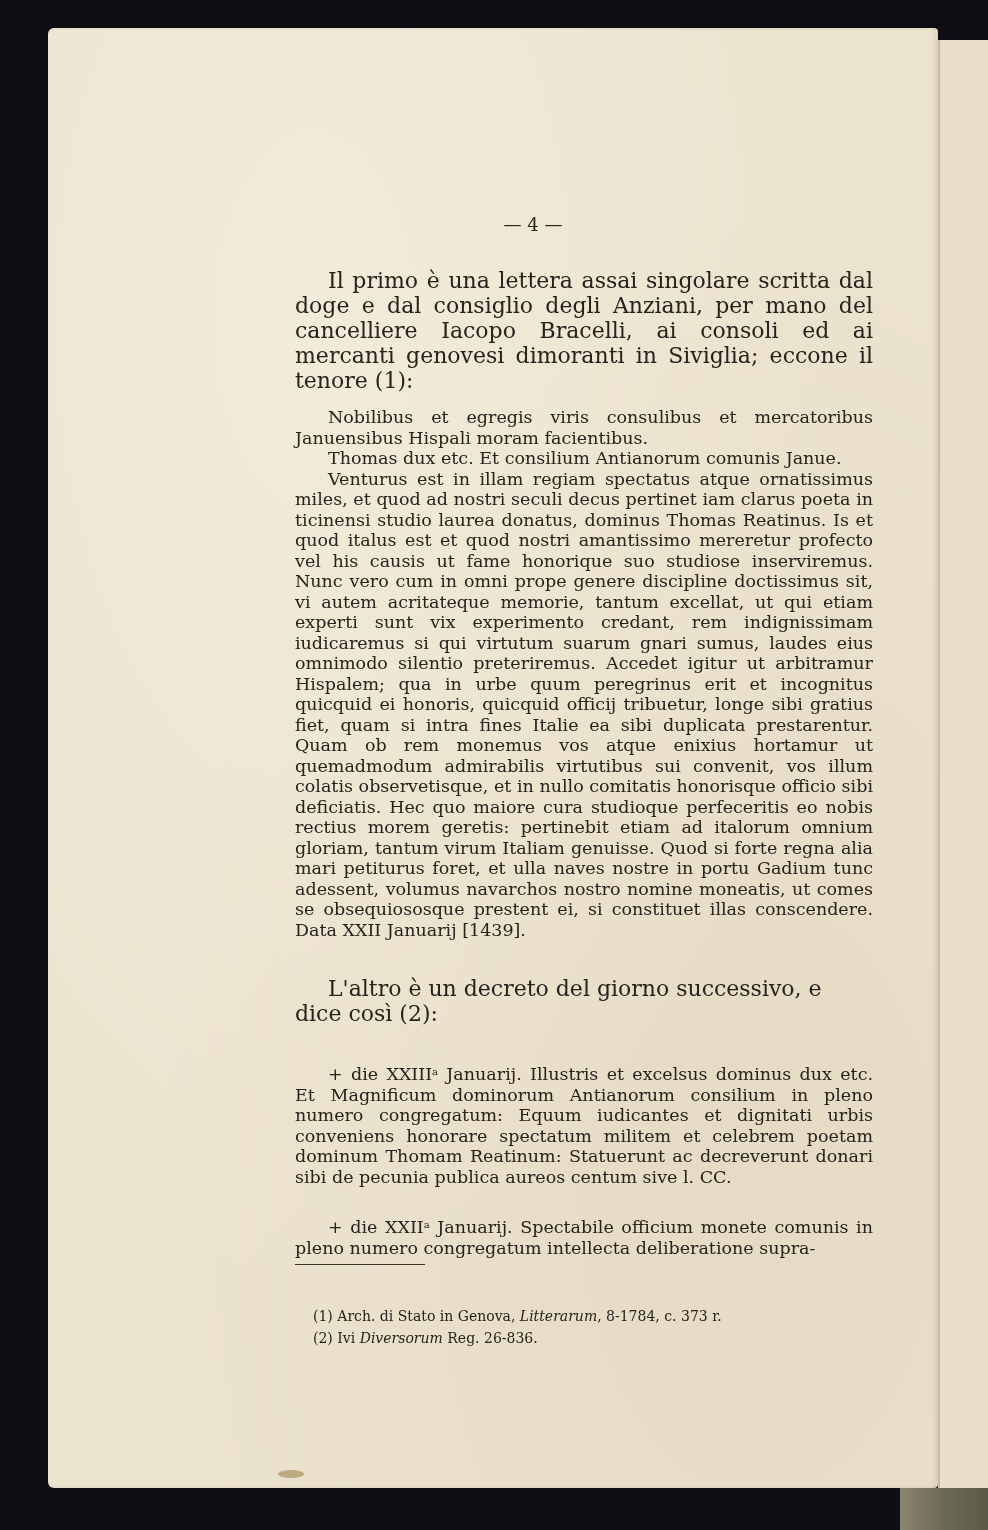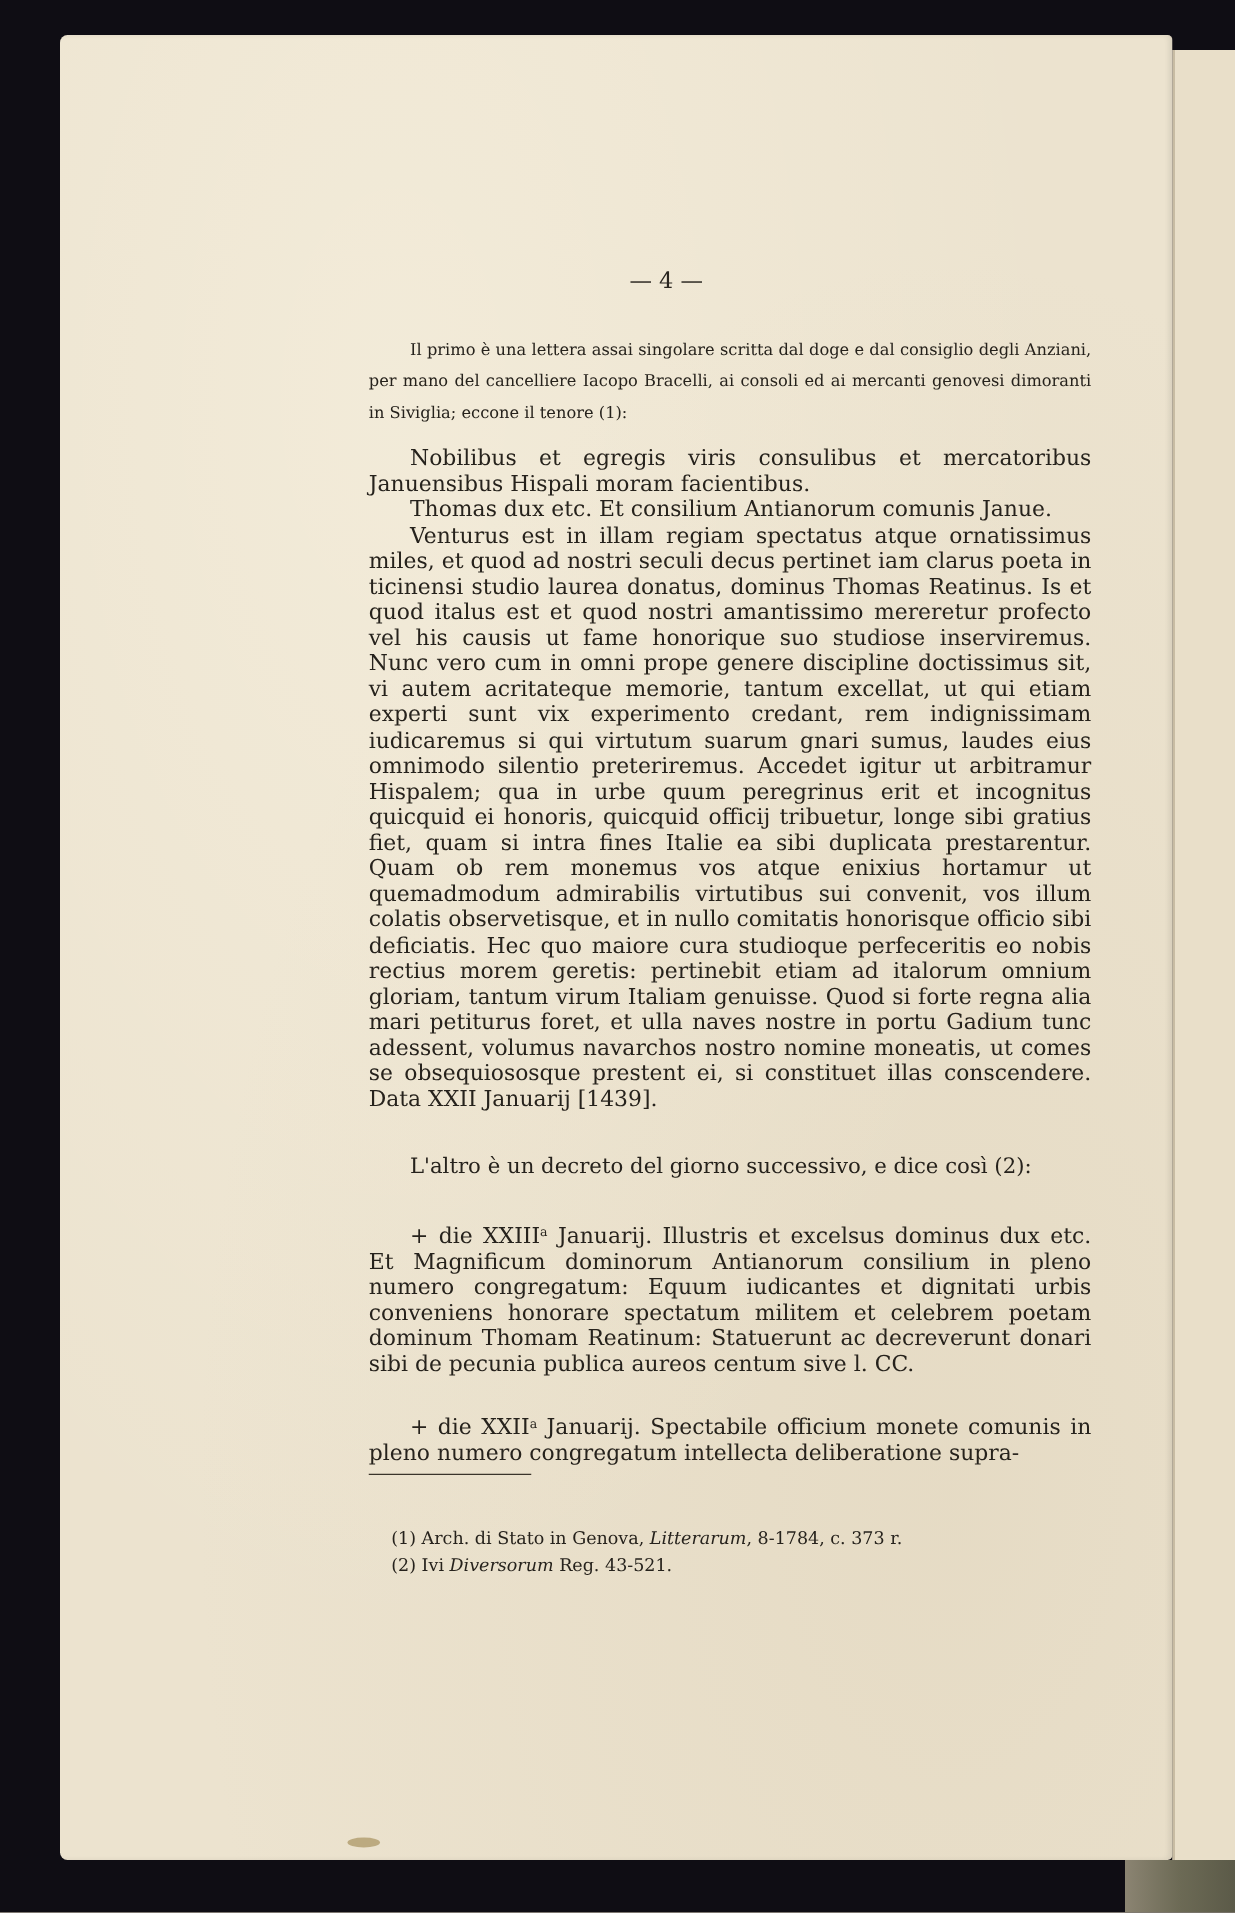--- a/index.html
+++ b/index.html
@@ -60,36 +60,36 @@
     top: 240px;
     width: 578px;
     color: #26221c;
   }
   .intro p, .doc p {
     margin: 0;
     text-align: justify;
     text-align-last: auto;
   }
   .intro {
-    font-size: 13px;
+    font-size: 22px;
     line-height: 25px;
     margin-bottom: 14px;
   }
   .indent {
     text-indent: 33px;
   }
   .doc {
     font-size: 17.5px;
     line-height: 20.5px;
   }
   .gap {
     height: 14px;
   }
   .para-prose {
-    font-size: 17px;
+    font-size: 22px;
     line-height: 25px;
   }
   sup.ord {
     font-size: 10px;
     vertical-align: 5px;
   }
   .footnote-rule {
     width: 130px;
     border-top: 1px solid #3a342b;
     margin-top: 6px;
@@ -163,19 +163,19 @@
       <p class="indent"><span>+ die XXII</span><sup class="ord">a</sup><span> Januarij. Spectabile officium monete comunis in pleno numero congregatum intellecta deliberatione supra-</span></p>
     </div>
 
     <div class="footnote-rule"></div>
 
     <div class="footnotes">
       <div>
         <span>(1)</span><span> Arch. di Stato in Genova, </span><em>Litterarum</em><span>, 8-1784, c. 373 r.</span>
       </div>
       <div>
-        <span>(2)</span><span> Ivi </span><em>Diversorum</em><span> Reg. 43-521.</span>
+        <span>(2)</span><span> Ivi </span><em>Diversorum</em><span> Reg. 26-836.</span>
       </div>
     </div>
   </div>
 
   <div class="stain"></div>
 </div>
 
 </body></html>

